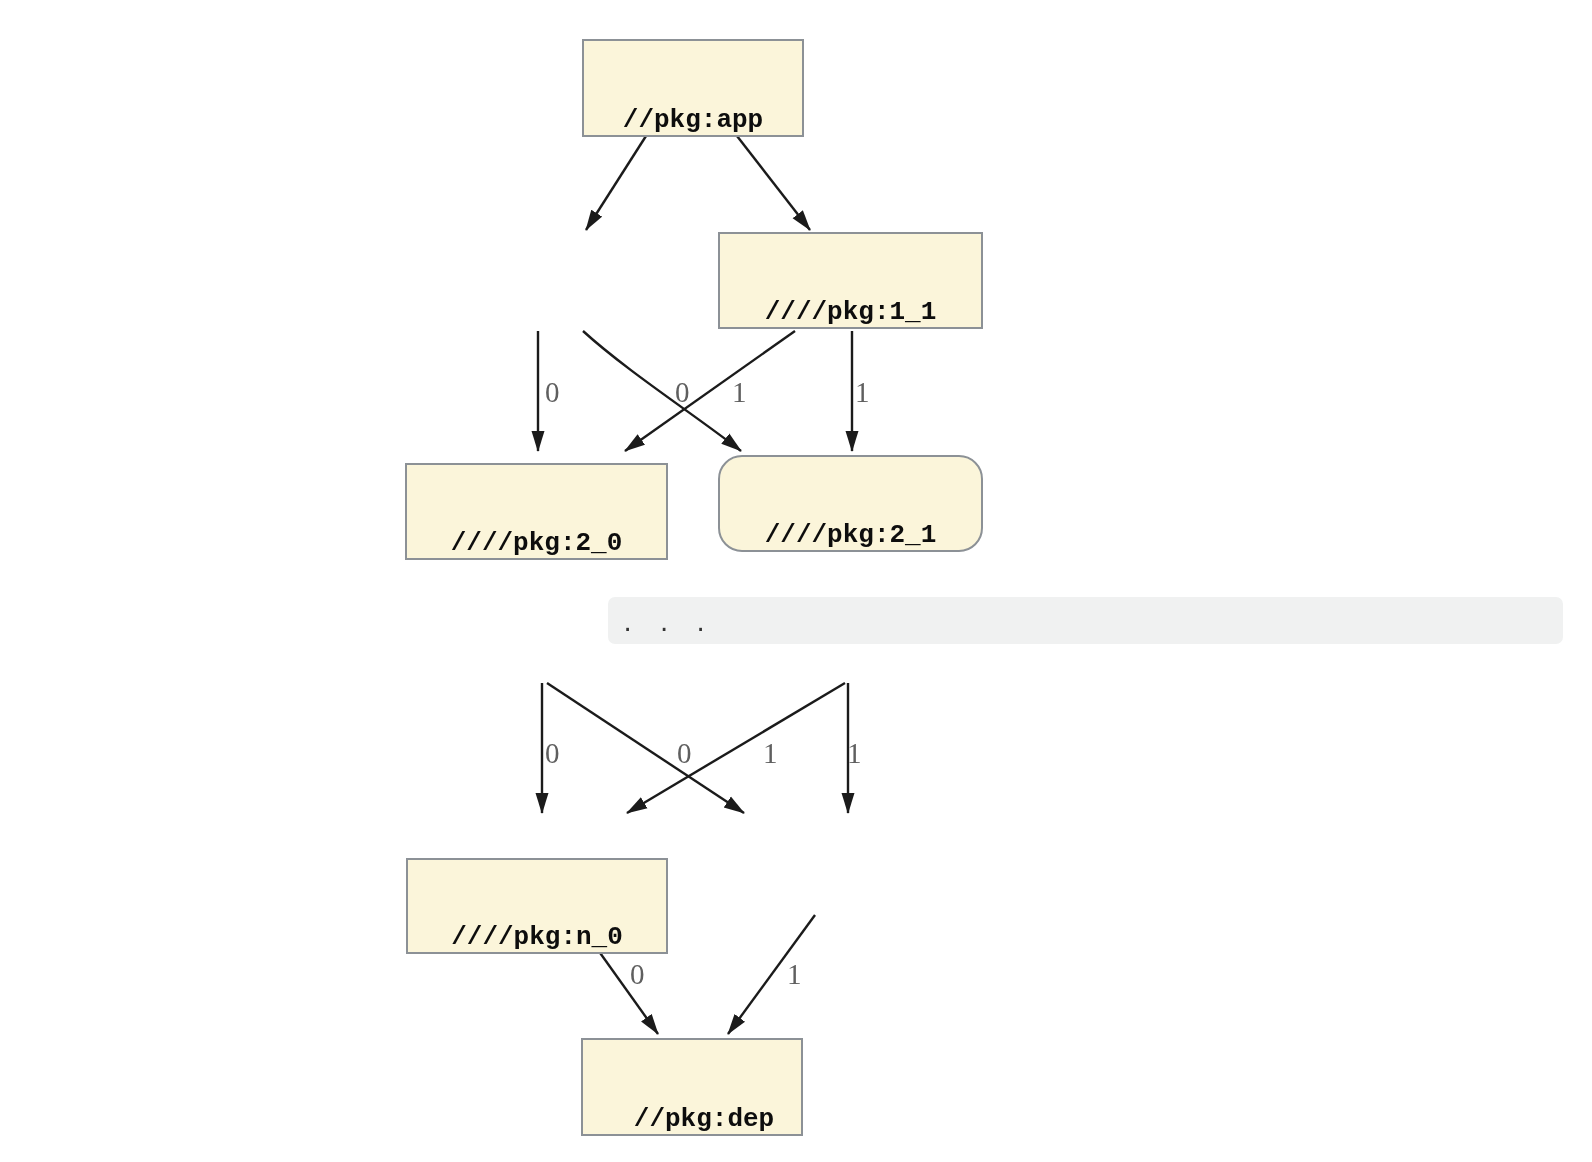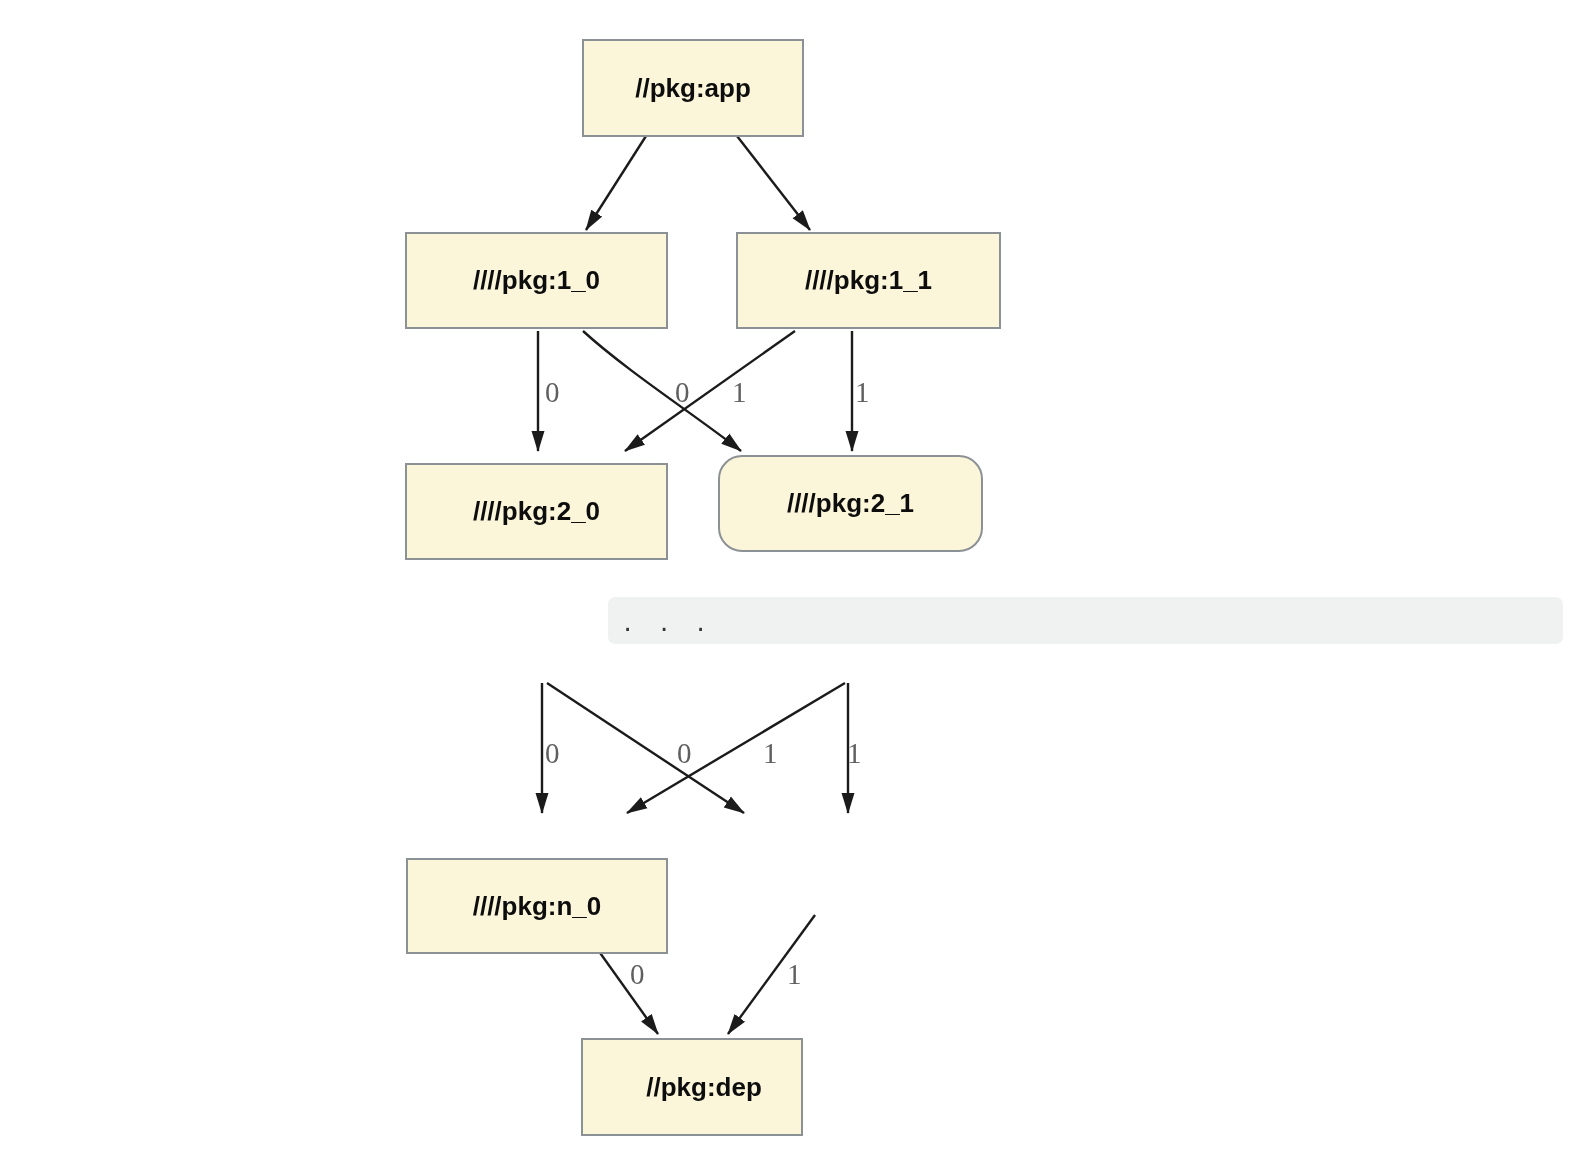--- a/index.html
+++ b/index.html
@@ -35,23 +35,23 @@
     font-family: "Liberation Serif", "DejaVu Serif", serif;
     font-size: 29px;
     fill: var(--edge-label);
   }
   .node {
     position: absolute;
     box-sizing: border-box;
     background: var(--node-fill);
     border: 2px solid var(--node-border);
     display: flex;
-    align-items: center;
+    align-items: flex-end;
     justify-content: center;
-    font-family: Liberation Sans, sans-serif;
+    font-family: Liberation Mono, monospace;
     font-weight: 700;
     font-size: 26px;
     color: var(--node-text);
     white-space: nowrap;
   }
   .ellipsis-band {
     position: absolute;
     left: 608px;
     top: 597px;
     width: 955px;
@@ -107,25 +107,22 @@
     <path class="edge" d="M815,915 L728,1034" marker-end="url(#ah)"></path>
 
     <text class="elabel" x="630" y="984">0</text>
     <text class="elabel" x="787" y="984">1</text>
   </svg>
 
   <div class="node" style="left:582px; top:39px; width:222px; height:98px;">
     <span>//pkg:app</span>
   </div>
 
-  <div class="node" style="left:405px; top:232px; width:263px; height:97px;">
-    <span>////pkg:1_0</span>
-  </div>
 
-  <div class="node" style="left:736px; top:232px; width:265px; height:97px;">
+  <div class="node" style="left:718px; top:232px; width:265px; height:97px;">
     <span>////pkg:1_1</span>
   </div>
 
   <div class="node" style="left:405px; top:463px; width:263px; height:97px;">
     <span>////pkg:2_0</span>
   </div>
 
   <div class="node" style="left:718px; top:455px; width:265px; height:97px;border-radius:24px;">
     <span>////pkg:2_1</span>
   </div>

